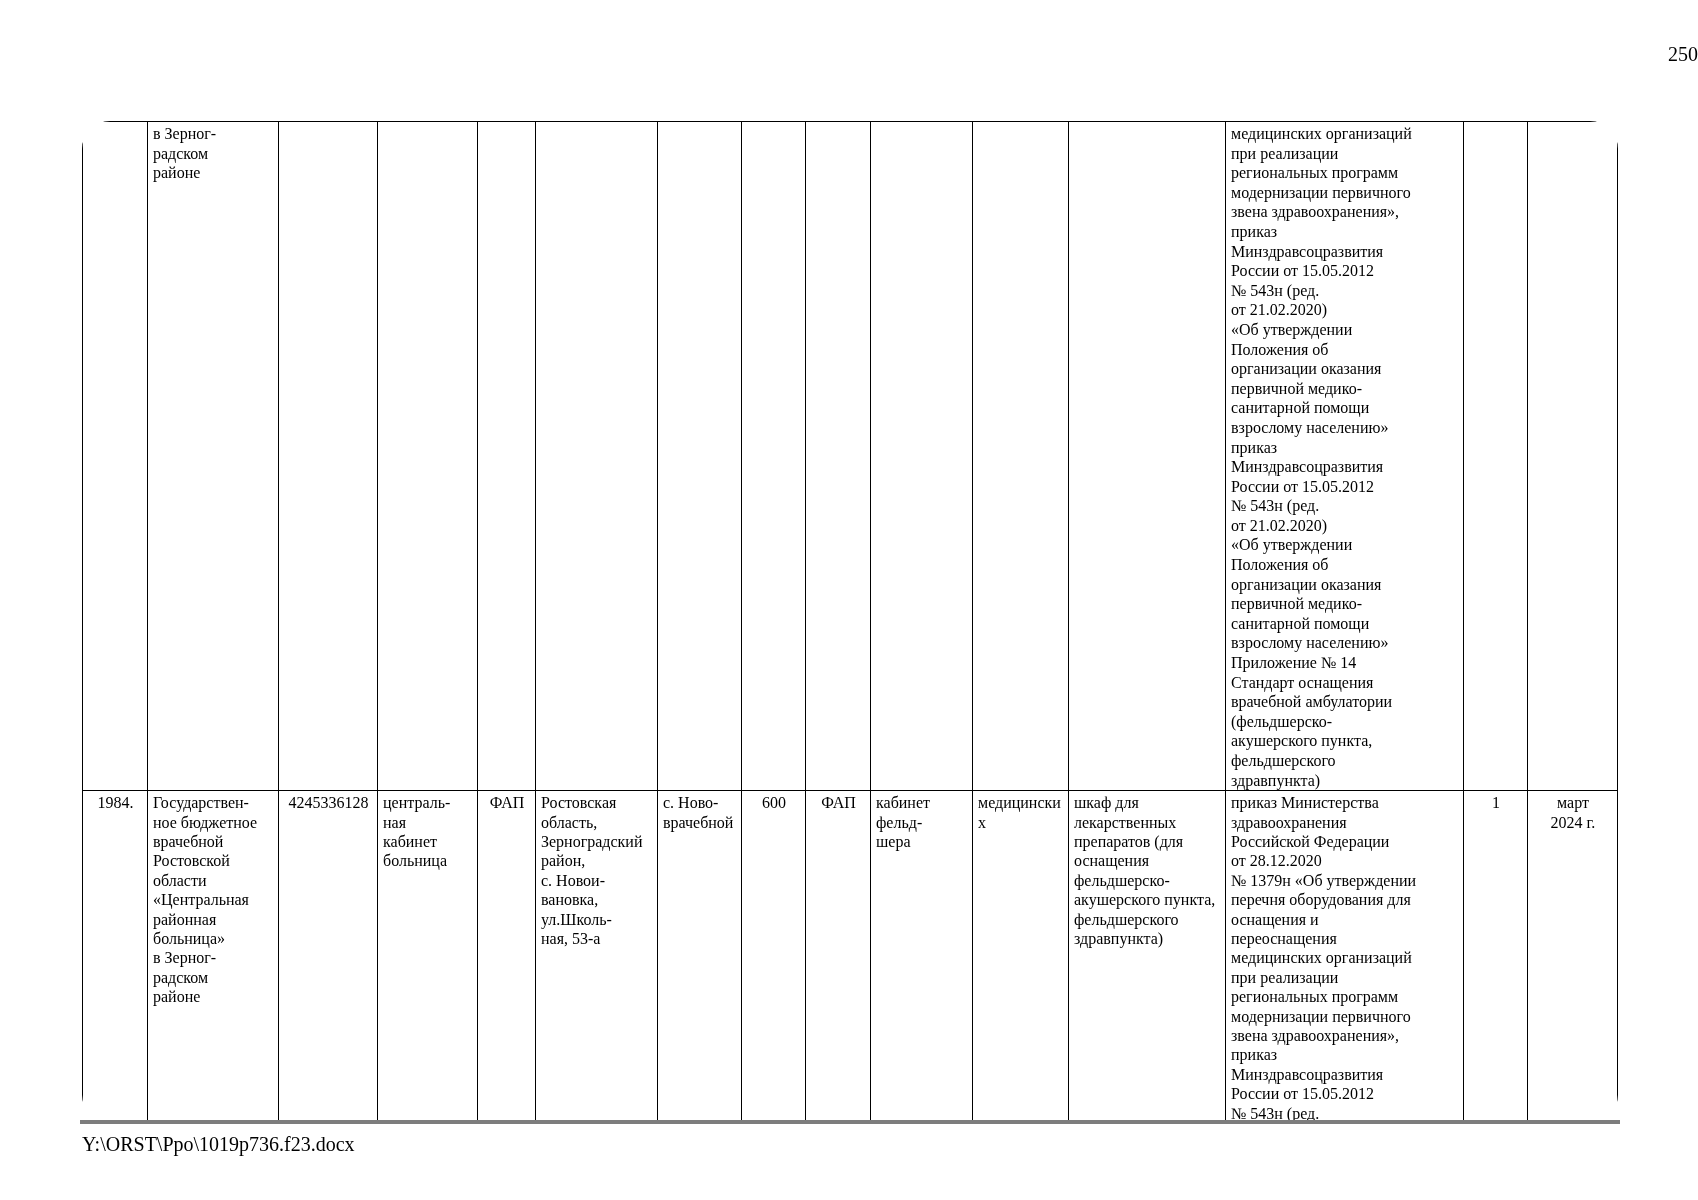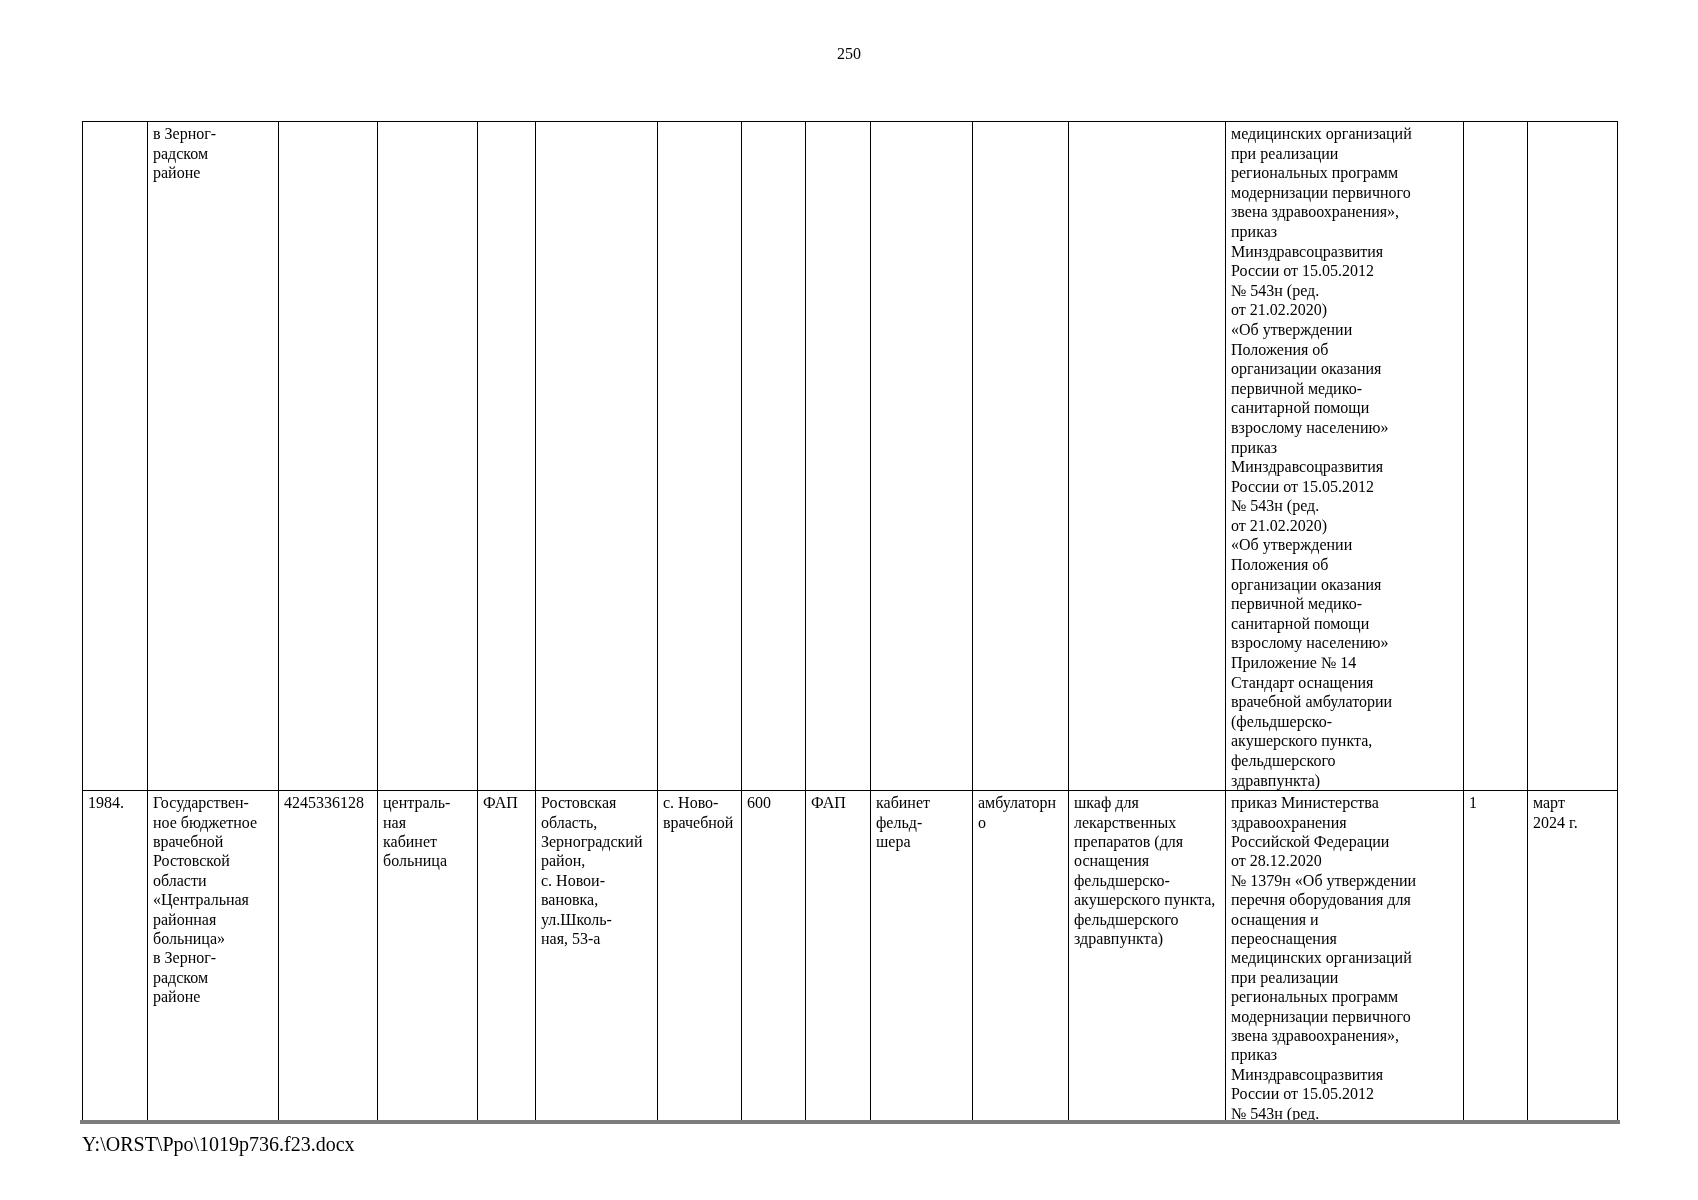--- a/index.html
+++ b/index.html
@@ -13,51 +13,52 @@
     height: 1200px;
     overflow: hidden;
     font-family: "Liberation Serif", "DejaVu Serif", serif;
     color: #000000;
   }
   .page-number {
     position: absolute;
     top: 44px;
     left: 0;
     width: 1698px;
-    text-align: center;
-    font-size: 16px;
+    text-align: right;
+    font-size: 20px;
     line-height: 20px;
   }
   .table-wrap {
     position: absolute;
     left: 82px;
     top: 121px;
     width: 1536px;
     height: 1002px;
     overflow: hidden;
+    border-radius: 28px;
   }
   table.doc-table {
     border-collapse: collapse;
     table-layout: fixed;
     width: 1535px;
   }
   table.doc-table td {
     border: 1.5px solid #000000;
     vertical-align: top;
     padding: 2px 4px 0 5px;
     font-size: 16px;
     line-height: 19.6px;
     white-space: pre-line;
     overflow: hidden;
     word-wrap: break-word;
   }
   tr.r1 { height: 667px; }
   tr.r2 td { line-height: 19.4px; }
   td.center {
-    text-align: left;
+    text-align: center;
     padding-left: 2px;
     padding-right: 2px;
   }
   td.tight {
     padding-left: 2px;
     padding-right: 1px;
   }
   .cut-line {
     position: absolute;
     left: 80px;
@@ -178,21 +179,21 @@
 вановка,
 ул.Школь-
 ная, 53-а</td>
       <td>с. Ново-
 врачебной</td>
       <td class="center">600</td>
       <td class="center">ФАП</td>
       <td>кабинет
 фельд-
 шера</td>
-      <td class="tight">амбулаторно</td>
+      <td class="tight">медицинских</td>
       <td>шкаф для
 лекарственных
 препаратов (для
 оснащения
 фельдшерско-
 акушерского пункта,
 фельдшерского
 здравпункта)</td>
       <td>приказ Министерства
 здравоохранения

